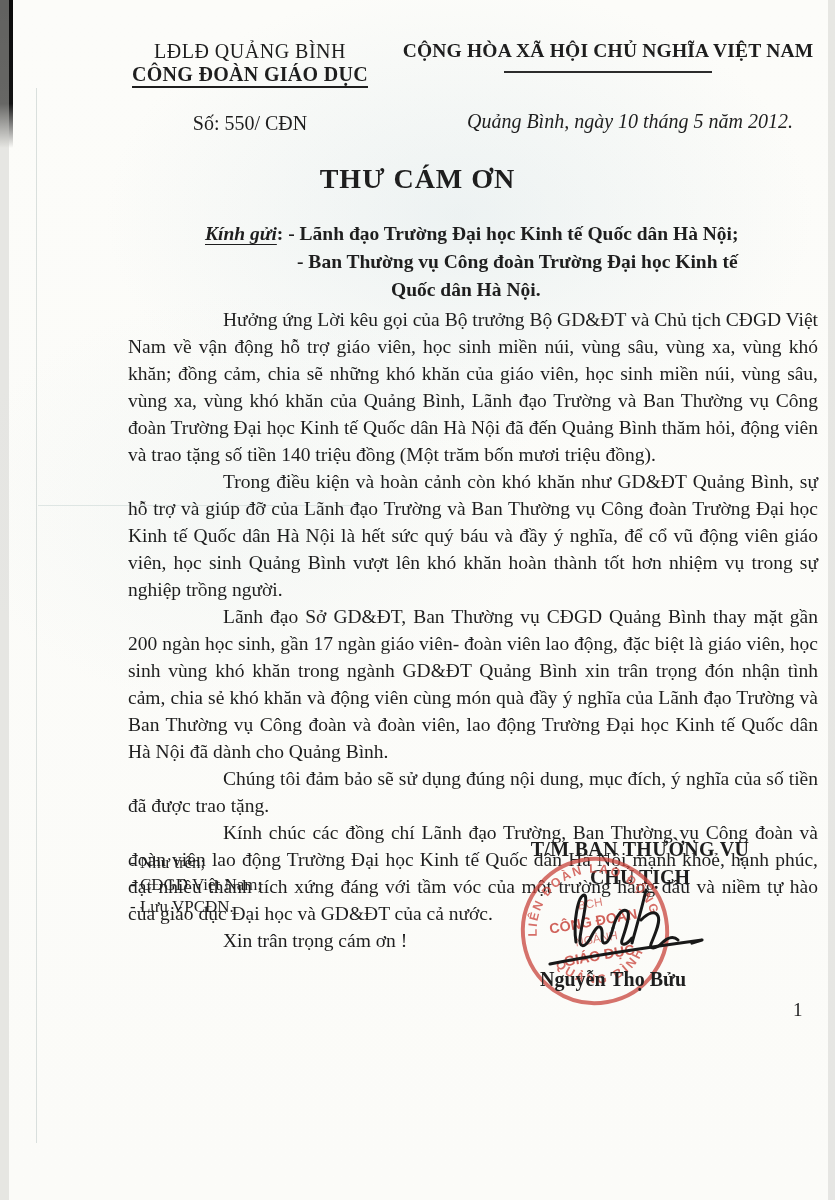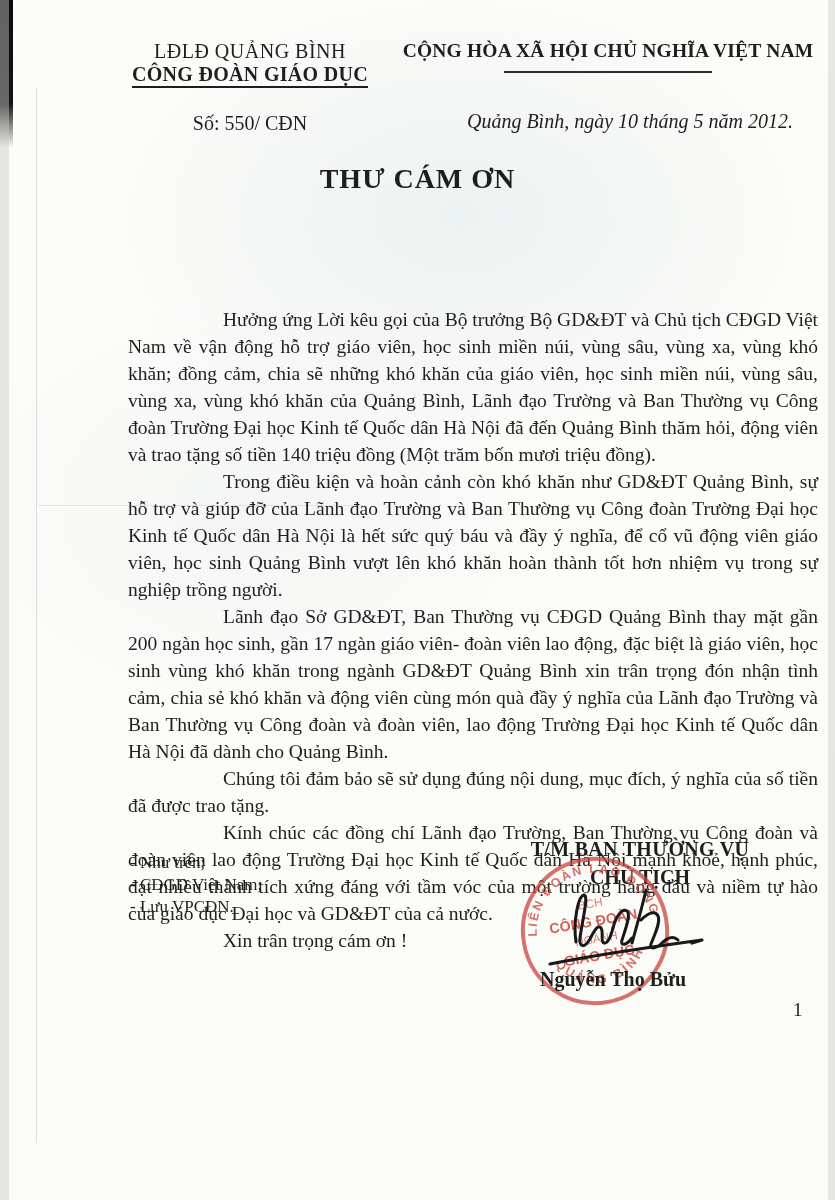--- a/index.html
+++ b/index.html
@@ -86,20 +86,25 @@
   <div class="doc-num">Số: 550/ CĐN</div>
 
   <div class="hdr-right">
     <div class="motto1">CỘNG HÒA XÃ HỘI CHỦ NGHĨA VIỆT NAM</div>
     <div class="rule"></div>
   </div>
   <div class="place-date">Quảng Bình, ngày 10  tháng 5  năm 2012.</div>
 
   <div class="title">THƯ CÁM ƠN</div>
 
+  <div class="salutation">
+    <div class="l1"><span class="kg">Kính gửi</span><span>:  </span> <span>- Lãnh đạo Trường Đại học Kinh tế Quốc dân Hà Nội;</span></div>
+    <div class="l2">- Ban Thường vụ Công đoàn Trường Đại học Kinh tế</div>
+    <div class="l3">Quốc dân Hà Nội.</div>
+  </div>
 
   <div class="body-text">
     <p>Hưởng ứng Lời kêu gọi của Bộ trưởng Bộ GD&amp;ĐT và Chủ tịch CĐGD Việt Nam về vận động hỗ trợ giáo viên, học sinh miền núi, vùng sâu, vùng xa, vùng khó khăn; đồng cảm, chia sẽ những khó khăn của giáo viên, học sinh miền núi, vùng sâu, vùng xa, vùng khó khăn của Quảng Bình, Lãnh đạo Trường và Ban Thường vụ Công đoàn Trường Đại học Kinh tế Quốc dân Hà Nội đã đến Quảng Bình thăm hỏi, động viên và trao tặng số tiền 140 triệu đồng (Một trăm bốn mươi triệu đồng).</p>
     <p>Trong điều kiện và hoàn cảnh còn khó khăn như GD&amp;ĐT Quảng Bình, sự hỗ trợ và giúp đỡ của Lãnh đạo Trường và Ban Thường vụ Công đoàn Trường Đại học Kinh tế Quốc dân Hà Nội là hết sức quý báu và đầy ý nghĩa, để cổ vũ động viên giáo viên, học sinh Quảng Bình vượt lên khó khăn hoàn thành tốt hơn nhiệm vụ trong sự nghiệp trồng người.</p>
     <p>Lãnh đạo Sở GD&amp;ĐT, Ban Thường vụ CĐGD Quảng Bình thay mặt gần 200 ngàn học sinh, gần 17 ngàn giáo viên- đoàn viên lao động, đặc biệt là giáo viên, học sinh vùng khó khăn trong ngành GD&amp;ĐT Quảng Bình xin trân trọng đón nhận tình cảm, chia sẻ khó khăn và động viên cùng món quà đầy ý nghĩa của Lãnh đạo Trường và Ban Thường vụ Công đoàn và đoàn viên, lao động Trường Đại học Kinh tế Quốc dân Hà Nội đã dành cho Quảng Bình.</p>
     <p>Chúng tôi đảm bảo sẽ sử dụng đúng nội dung, mục đích, ý nghĩa của số tiền đã được trao tặng.</p>
     <p>Kính chúc các đồng chí Lãnh đạo Trường,  Ban Thường vụ Công đoàn và đoàn viên lao động Trường Đại học Kinh tế Quốc dân Hà Nội mạnh khoẻ, hạnh phúc, đạt nhiều thành tích xứng đáng với tầm vóc của một trường hàng đầu và niềm tự hào của giáo dục Đại học và GD&amp;ĐT của cả nước.</p>
     <p class="no-just">Xin trân trọng cám ơn !</p>
   </div>
 

